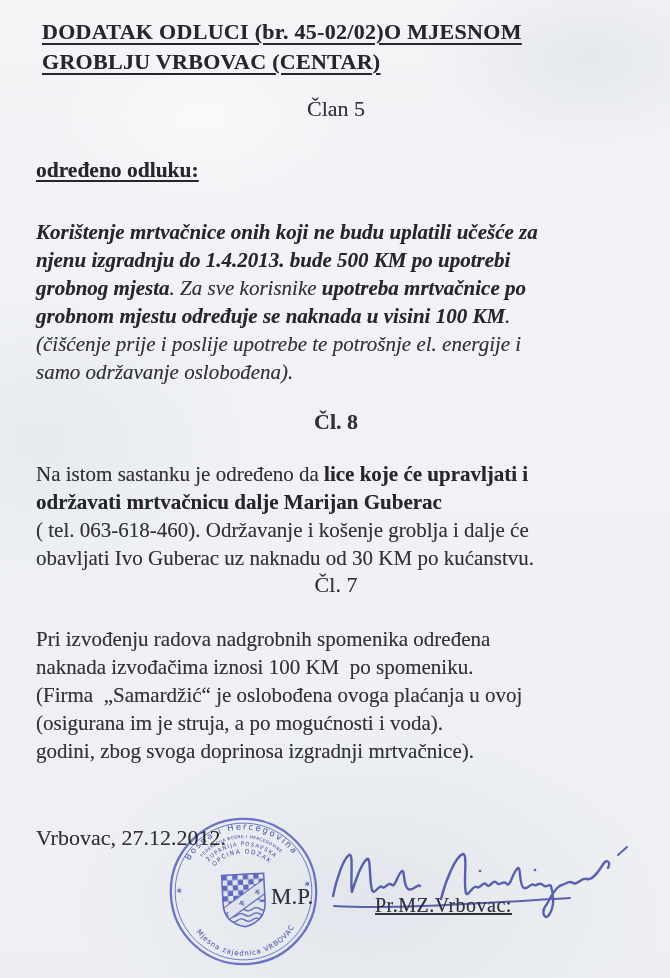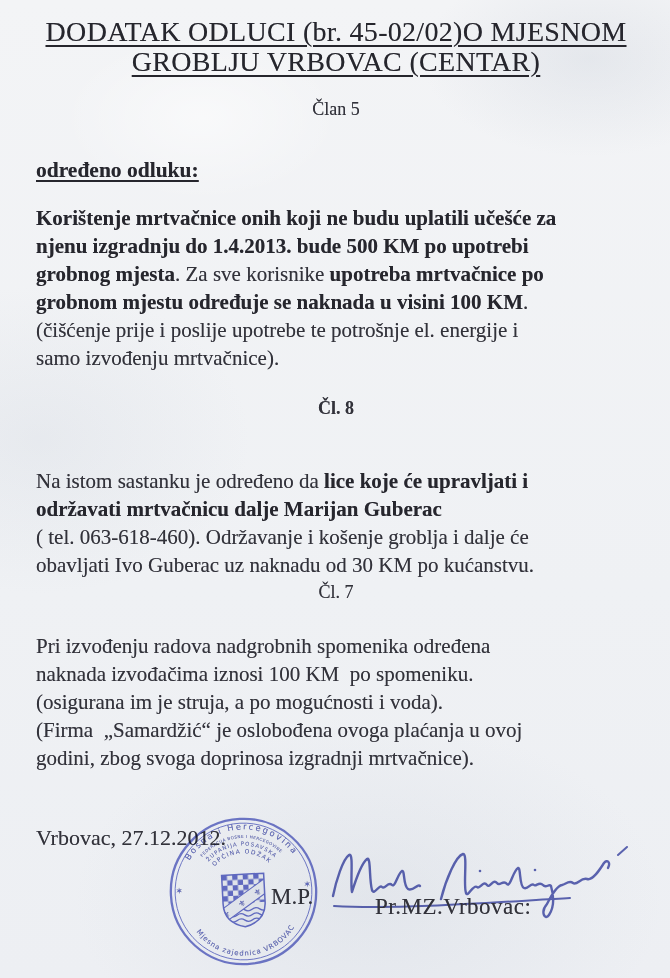--- a/index.html
+++ b/index.html
@@ -12,46 +12,46 @@
     background-color:var(--paper);
     background-image:
       radial-gradient(240px 140px at 88% 6%, rgba(196,203,214,.30), transparent 70%),
       radial-gradient(300px 220px at 6% 45%, rgba(198,205,216,.22), transparent 70%),
       radial-gradient(420px 260px at 55% 92%, rgba(194,202,214,.26), transparent 70%),
       radial-gradient(200px 120px at 30% 12%, rgba(255,255,255,.50), transparent 70%),
       linear-gradient(180deg,#f3f4f6 0%,#eff1f4 60%,#edeff3 100%);
     text-shadow:0 0 .5px rgba(45,45,58,.45);
   }
   .content{padding:0 34px 0 36px;}
-  .doc-title{margin:17px 6px 0; text-align:center; font-size:28px; font-weight:normal;
+  .doc-title{margin:17px 6px 0; font-size:22px; font-weight:bold;
     line-height:30px; letter-spacing:.3px;}
   .doc-title .tline{display:block; text-decoration:underline;
     text-decoration-thickness:2px; text-underline-offset:4px; color:#26262d;}
-  .article-heading{text-align:center; font-size:18px; line-height:26px; font-weight:400;}
+  .article-heading{text-align:center; font-size:22px; line-height:26px; font-weight:400;}
   .h5{margin-top:19px;}
   .h8{margin-top:23px;font-weight:bold;}
   .h7{}
   .intro{margin-top:33px; font-weight:bold; font-size:21.5px; line-height:30px; color:#26262d;}
   .intro .iline{display:block; text-decoration:underline;
     text-decoration-thickness:1.8px; text-underline-offset:3px; white-space:pre;}
   .para{font-size:21px; line-height:28px;}
   .para .line{white-space:pre;}
   .para .bold{font-weight:bold; color:#26262d;}
-  .p1{margin-top:19px;}
-  .p2{margin-top:46px;}
+  .p1{margin-top:33px;font-style:italic;}
+  .p2{margin-top:25px;}
   .p3{margin-top:27px;}
   .footer{position:absolute; left:36px; top:810px; width:612px; height:168px; font-size:22px;}
   .date{position:absolute; left:0; top:15px; white-space:pre;}
   .stamp{position:absolute; left:131px; top:5px; width:153px; height:153px;
     color:var(--stamp-blue); opacity:.84; mix-blend-mode:multiply; transform:rotate(-3deg);}
   .stamp text{fill:currentColor; font-family:"DejaVu Sans","Liberation Sans",sans-serif;}
   .mp{position:absolute; left:235px; top:74px; font-size:23px;}
   .signature{position:absolute; left:287px; top:30px; width:335px; height:86px;
     color:var(--signature-blue); mix-blend-mode:multiply; opacity:.9;}
-  .signer{position:absolute; left:339px; top:84px; font-size:23px; letter-spacing:.5px;}
+  .signer{position:absolute; left:339px; top:84px; font-size:20px; letter-spacing:.5px;text-decoration:underline;}
 </style>
 </head>
 <body>
 
 <div class="page">
   <div class="content">
 
     <h1 class="doc-title">
       <span class="tline">DODATAK ODLUCI (br. 45-02/02)O MJESNOM</span>
       <span class="tline">GROBLJU VRBOVAC (CENTAR)</span>
@@ -62,39 +62,39 @@
     <div class="intro">
       <span class="iline">određeno odluku:</span>
     </div>
 
     <div class="para p1">
         <div class="line"><span class="bold">Korištenje mrtvačnice onih koji ne budu uplatili učešće za</span></div>
         <div class="line"><span class="bold">njenu izgradnju do 1.4.2013. bude 500 KM po upotrebi</span></div>
         <div class="line"><span class="bold">grobnog mjesta</span><span>. Za sve korisnike </span><span class="bold">upotreba mrtvačnice po</span></div>
         <div class="line"><span class="bold">grobnom mjestu određuje se naknada u visini 100 KM</span><span>.</span></div>
         <div class="line"><span>(čišćenje prije i poslije upotrebe te potrošnje el. energije i</span></div>
-        <div class="line"><span>samo izvođenju mrtvačnice).</span></div>
+        <div class="line"><span>samo održavanje oslobođena).</span></div>
       </div>
 
     <div class="article-heading h8">Čl. 8</div>
 
     <div class="para p2">
         <div class="line"><span>Na istom sastanku je određeno da </span><span class="bold">lice koje će upravljati i</span></div>
         <div class="line"><span class="bold">održavati mrtvačnicu dalje Marijan Guberac</span></div>
         <div class="line"><span>( tel. 063-618-460). Održavanje i košenje groblja i dalje će</span></div>
         <div class="line"><span>obavljati Ivo Guberac uz naknadu od 30 KM po kućanstvu.</span></div>
       </div>
 
     <div class="article-heading h7">Čl. 7</div>
 
     <div class="para p3">
         <div class="line"><span>Pri izvođenju radova nadgrobnih spomenika određena</span></div>
         <div class="line"><span>naknada izvođačima iznosi 100 KM  po spomeniku.</span></div>
+        <div class="line"><span>(Firma  „Samardžić“ je oslobođena ovoga plaćanja u ovoj</span></div>
         <div class="line"><span>(osigurana im je struja, a po mogućnosti i voda).</span></div>
-        <div class="line"><span>(Firma  „Samardžić“ je oslobođena ovoga plaćanja u ovoj</span></div>
         <div class="line"><span>godini, zbog svoga doprinosa izgradnji mrtvačnice).</span></div>
       </div>
   </div>
 
   <div class="footer">
     <div class="date">Vrbovac, 27.12.2012.</div>
 
     <svg class="stamp" viewBox="0 0 160 160" aria-hidden="false">
       <defs>
         <path id="arcA" d="M 15,80 A 65,65 0 0 1 145,80"></path>

